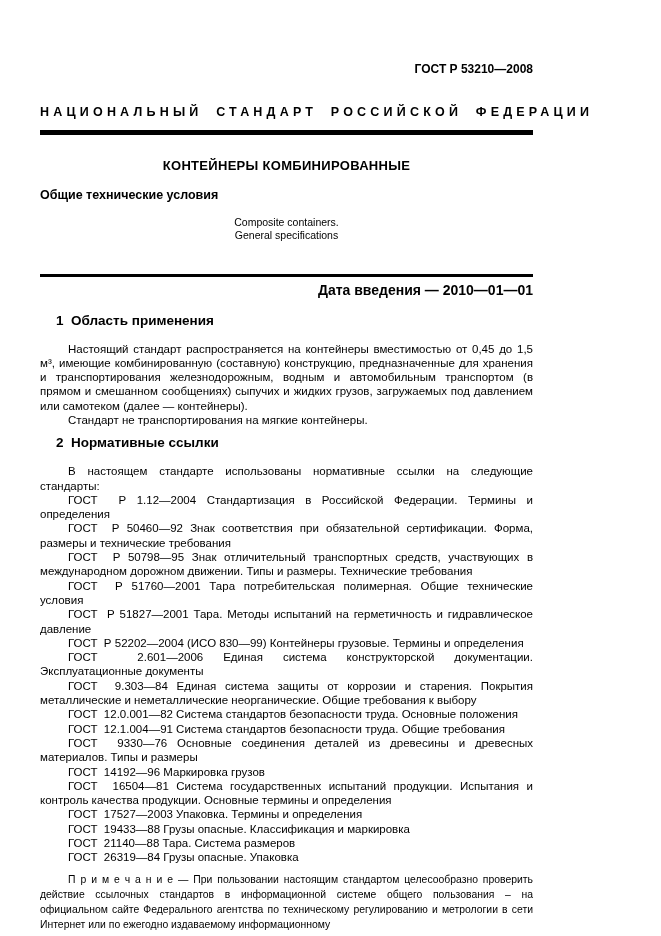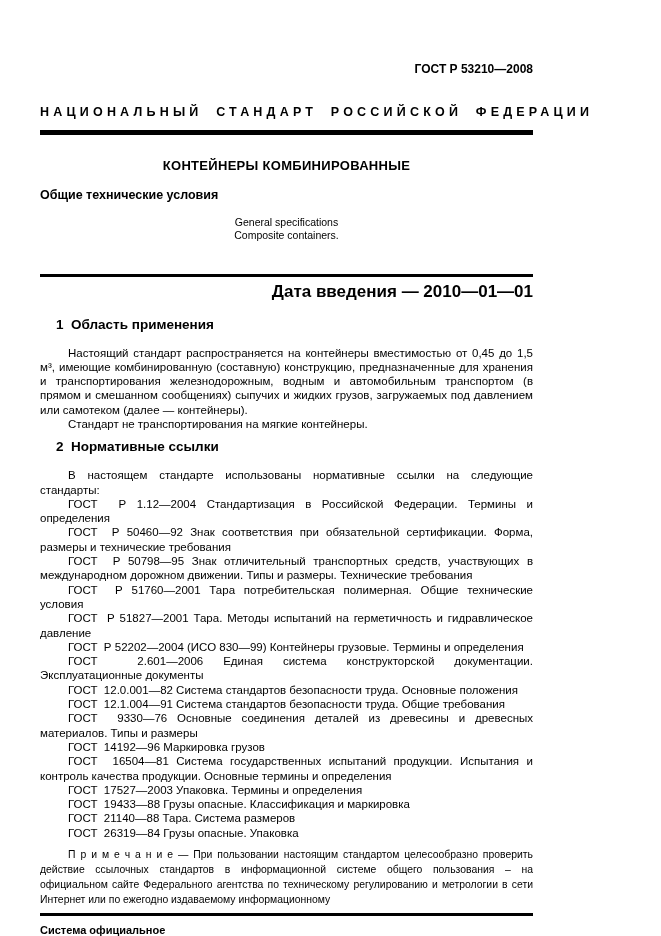--- a/index.html
+++ b/index.html
@@ -58,21 +58,21 @@
   .title-en {
     margin-top: 14px;
     text-align: center;
     font-size: 10.5px;
     line-height: 13.5px;
   }
   .effective-date {
     margin-top: 5px;
     text-align: right;
     font-weight: bold;
-    font-size: 17px;
+    font-size: 14px;
   }
   .section-heading {
     margin: 0 0 0 16px;
     font-weight: bold;
     font-size: 13.5px;
     line-height: 16px;
   }
   .section-heading.first  { margin-top: 15px; }
   .section-heading.second { margin-top: 8px; }
   p.body, p.ref {
@@ -111,22 +111,22 @@
 
   <div class="standard-designation">НАЦИОНАЛЬНЫЙ СТАНДАРТ РОССИЙСКОЙ ФЕДЕРАЦИИ</div>
 
   <div class="rule rule-thick"></div>
 
   <div class="main-title">КОНТЕЙНЕРЫ КОМБИНИРОВАННЫЕ</div>
 
   <div class="subtitle">Общие технические условия</div>
 
   <div class="title-en">
+    <div>Composite containers.</div>
     <div>General specifications</div>
-    <div>Composite containers.</div>
   </div>
 
   <div class="rule rule-medium"></div>
 
   <div class="effective-date">Дата введения — 2010—01—01</div>
 
   <div class="section-heading first">1&nbsp; Область применения</div>
 
   <p class="body after-heading">Настоящий стандарт распространяется на контейнеры вместимостью от 0,45 до 1,5 м³, имеющие комбинированную (составную) конструкцию, предназначенные для хранения и транспортирования железнодорожным, водным и автомобильным транспортом (в прямом и смешанном сообщениях) сыпу­чих и жидких грузов, загружаемых под давлением или самотеком (далее — контейнеры).</p>
   <p class="body">Стандарт не транспортирования на мягкие контейнеры.</p>
@@ -135,20 +135,21 @@
 
   <p class="body after-heading">В настоящем стандарте использованы нормативные ссылки на следующие стандарты:</p>
 
   <p class="ref">ГОСТ&nbsp; Р 1.12—2004 Стандартизация в Российской Федерации. Термины и определения</p>
   <p class="ref">ГОСТ&nbsp; Р 50460—92 Знак соответствия при обязательной сертификации. Форма, размеры и техни­ческие требования</p>
   <p class="ref">ГОСТ&nbsp; Р 50798—95 Знак отличительный транспортных средств, участвующих в международном дорожном движении. Типы и размеры. Технические требования</p>
   <p class="ref">ГОСТ&nbsp; Р 51760—2001 Тара потребительская полимерная. Общие технические условия</p>
   <p class="ref">ГОСТ&nbsp; Р 51827—2001 Тара. Методы испытаний на герметичность и гидравлическое давление</p>
   <p class="ref">ГОСТ&nbsp; Р 52202—2004 (ИСО 830—99) Контейнеры грузовые. Термины и определения</p>
   <p class="ref">ГОСТ&nbsp; 2.601—2006 Единая система конструкторской документации. Эксплуатационные докумен­ты</p>
+  <p class="ref">ГОСТ&nbsp; 9.303—84 Единая система защиты от коррозии и старения. Покрытия металлические и неметаллические неорганические. Общие требования к выбору</p>
   <p class="ref">ГОСТ&nbsp; 12.0.001—82 Система стандартов безопасности труда. Основные положения</p>
   <p class="ref">ГОСТ&nbsp; 12.1.004—91 Система стандартов безопасности труда. Общие требования</p>
   <p class="ref">ГОСТ&nbsp; 9330—76 Основные соединения деталей из древесины и древесных материалов. Типы и размеры</p>
   <p class="ref">ГОСТ&nbsp; 14192—96 Маркировка грузов</p>
   <p class="ref">ГОСТ&nbsp; 16504—81 Система государственных испытаний продукции. Испытания и контроль качес­тва продукции. Основные термины и определения</p>
   <p class="ref">ГОСТ&nbsp; 17527—2003 Упаковка. Термины и определения</p>
   <p class="ref">ГОСТ&nbsp; 19433—88 Грузы опасные. Классификация и маркировка</p>
   <p class="ref">ГОСТ&nbsp; 21140—88 Тара. Система размеров</p>
   <p class="ref">ГОСТ&nbsp; 26319—84 Грузы опасные. Упаковка</p>
 

